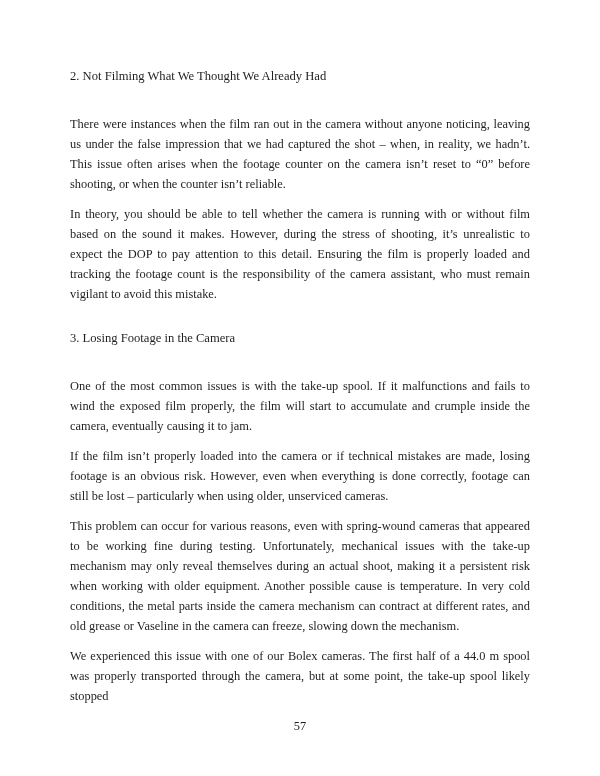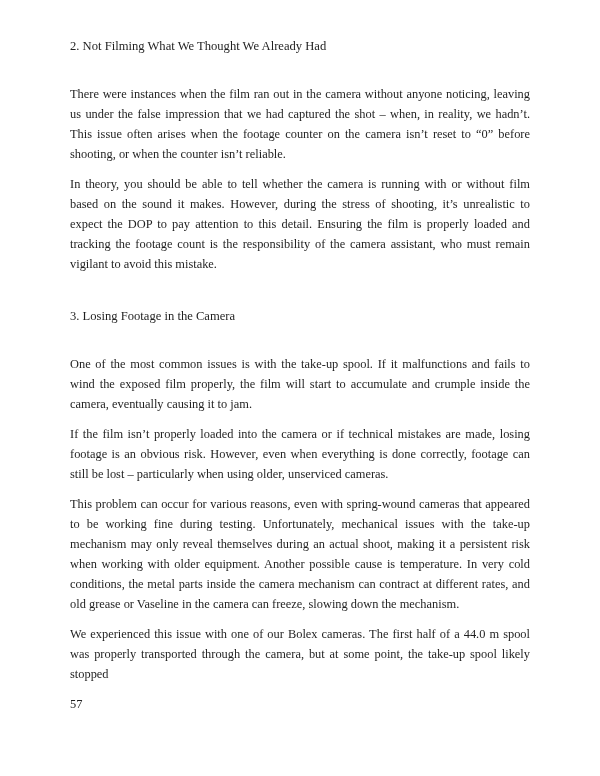--- a/index.html
+++ b/index.html
@@ -9,44 +9,44 @@
   }
   body {
     width: 600px;
     height: 776px;
     overflow: hidden;
   }
   .page {
     box-sizing: border-box;
     width: 600px;
     height: 776px;
-    padding: 36px 70px 0 70px;
+    padding: 66px 70px 0 70px;
     background: #ffffff;
     font-family: "Liberation Serif", "DejaVu Serif", serif;
     font-size: 12.4px;
     line-height: 20px;
     color: #1f1f1f;
   }
   .heading {
     font-size: 12.6px;
     font-weight: 400;
     margin: 0 0 28px 0;
   }
   .heading-gap {
-    margin-top: 32px;
+    margin-top: 24px;
   }
   .para {
     margin: 8px 0 10px 0;
     text-align: justify;
   }
   .justify-last {
     text-align-last: justify;
   }
   .page-number {
-    text-align: left;
+    text-align: center;
     margin-top: 3px;
     font-size: 12.4px;
   }
 </style>
 </head>
 <body>
 
 <div class="page">
 
   <h2 class="heading">2. Not Filming What We Thought We Already Had</h2>

